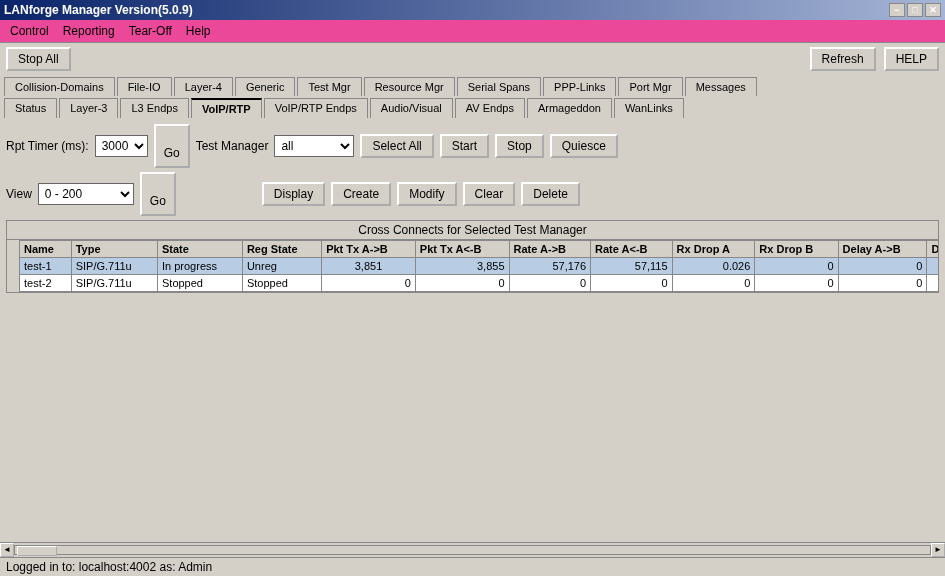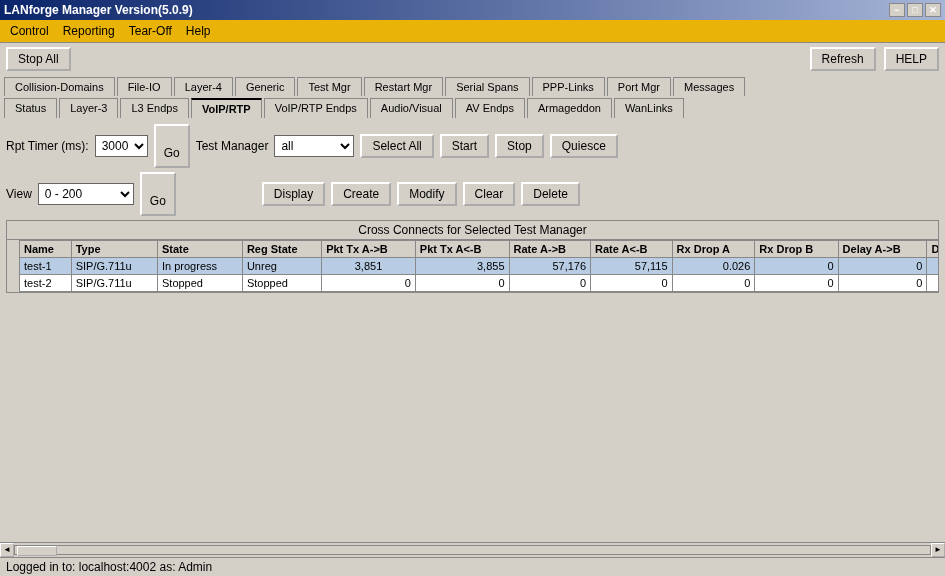--- a/index.html
+++ b/index.html
@@ -32,21 +32,21 @@
       height: 14px;
       background: #d4d0c8;
       border: 1px solid #888;
       font-size: 9px;
       display: flex;
       align-items: center;
       justify-content: center;
       cursor: pointer;
     }
     .menu-bar {
-      background: #eab308;
+      background: #ec4899;
       display: flex;
       gap: 2px;
       padding: 2px 4px;
       border-bottom: 1px solid #888;
     }
     .menu-item {
       padding: 2px 6px;
       cursor: pointer;
       font-size: 12px;
     }
@@ -192,21 +192,21 @@
   <button class="btn" style="margin-left:auto;">Refresh</button>
   <button class="btn">HELP</button>
 </div>
 
 <div class="tabs-row1">
   <div class="tab">Collision-Domains</div>
   <div class="tab">File-IO</div>
   <div class="tab">Layer-4</div>
   <div class="tab">Generic</div>
   <div class="tab">Test Mgr</div>
-  <div class="tab">Restart Mgr</div>
+  <div class="tab">Resource Mgr</div>
   <div class="tab">Serial Spans</div>
   <div class="tab">PPP-Links</div>
   <div class="tab">Port Mgr</div>
   <div class="tab">Messages</div>
 </div>
 
 <div class="tabs-row2">
   <div class="tab">Status</div>
   <div class="tab">Layer-3</div>
   <div class="tab">L3 Endps</div>

